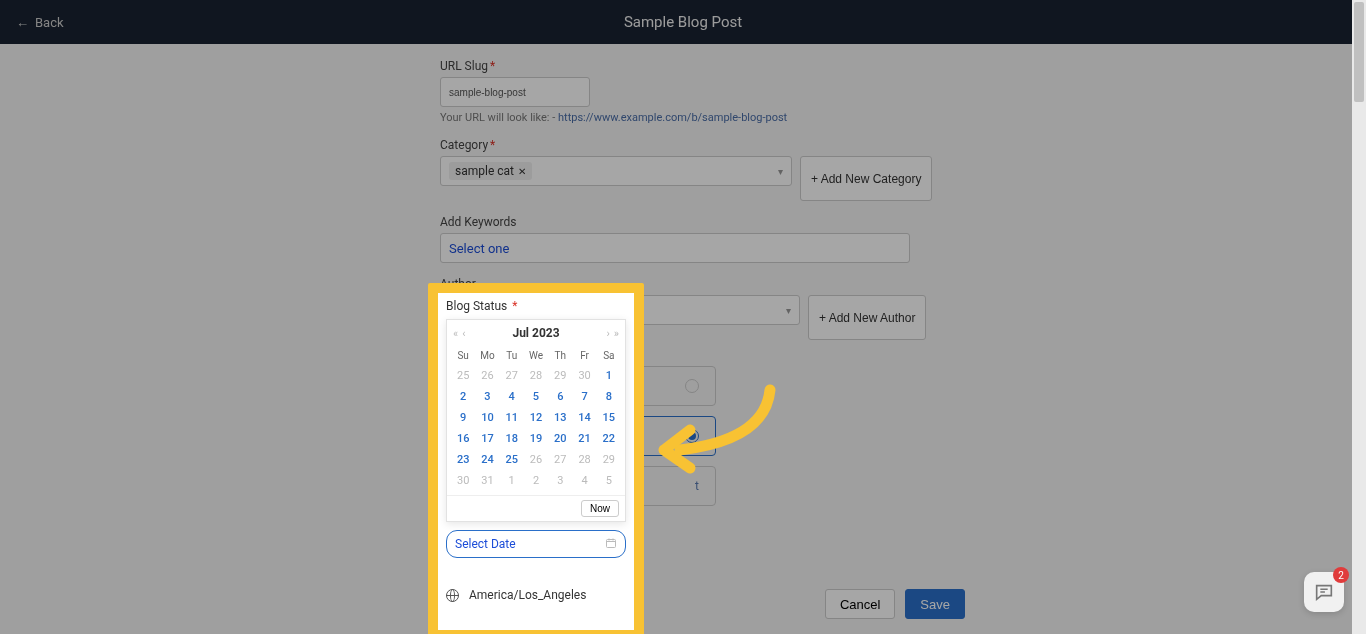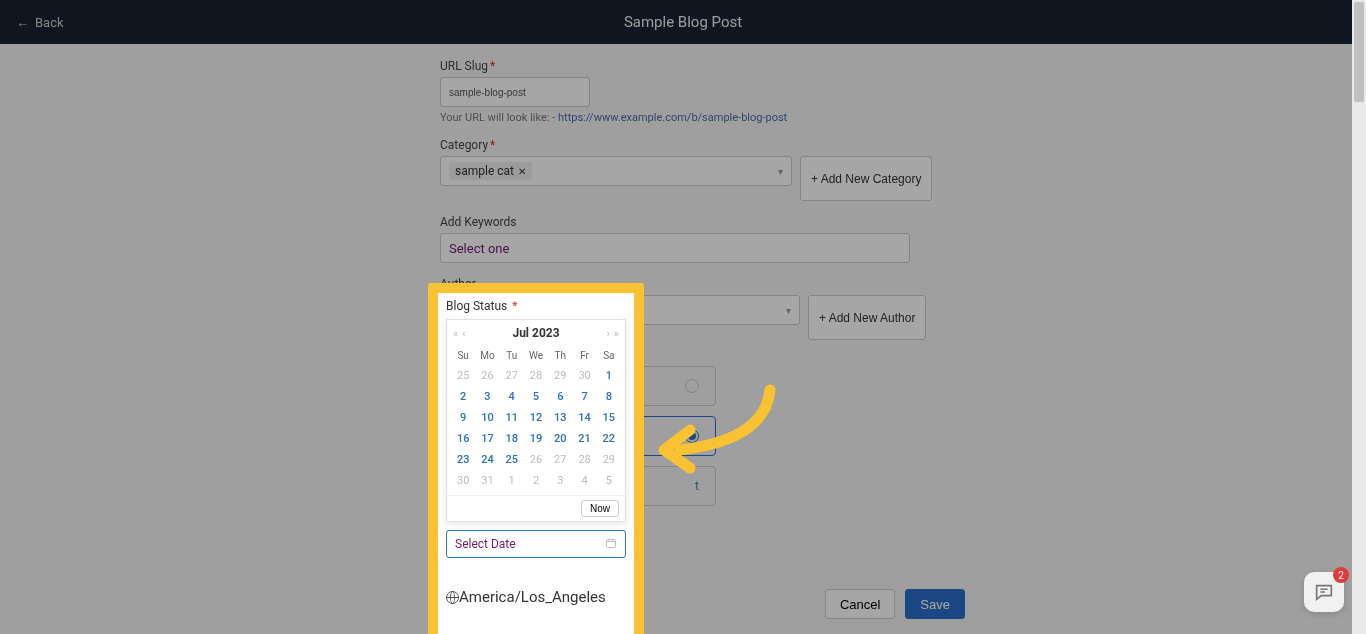--- a/index.html
+++ b/index.html
@@ -91,21 +91,21 @@
       align-items: center;
       position: relative;
     }
     .select-box .caret {
       position: absolute;
       right: 8px;
       color: #999;
       font-size: 10px;
     }
     .placeholder {
-      color: #701a75;
+      color: #1d4ed8;
       text-align: center;
     }
     .tag {
       background: #f0f0f0;
       border-radius: 3px;
       padding: 2px 6px;
       font-size: 12px;
       display: inline-flex;
       align-items: center;
       gap: 4px;
@@ -265,41 +265,41 @@
       border: 1px solid #ccc;
       background: #fff;
       border-radius: 3px;
       font-size: 10px;
       padding: 2px 8px;
       cursor: pointer;
     }
     .date-input {
       margin-top: 8px;
       border: 1px solid #2a6fc9;
-      border-radius: 3px;
+      border-radius: 11px;
       height: 28px;
       display: flex;
       align-items: center;
       padding: 0 8px;
       position: relative;
     }
     .date-input .placeholder {
       font-size: 12px;
     }
     .date-icon {
       position: absolute;
       right: 8px;
       color: #bbb;
     }
     .timezone {
       display: flex;
       align-items: center;
-      gap: 0;
+      gap: 10px;
       margin-top: 30px;
-      font-size: 15px;
+      font-size: 12px;
       color: #333;
     }
     .globe-icon {
       width: 13px;
       height: 13px;
       border: 1.2px solid #555;
       border-radius: 50%;
       position: relative;
     }
     .globe-icon::before {

